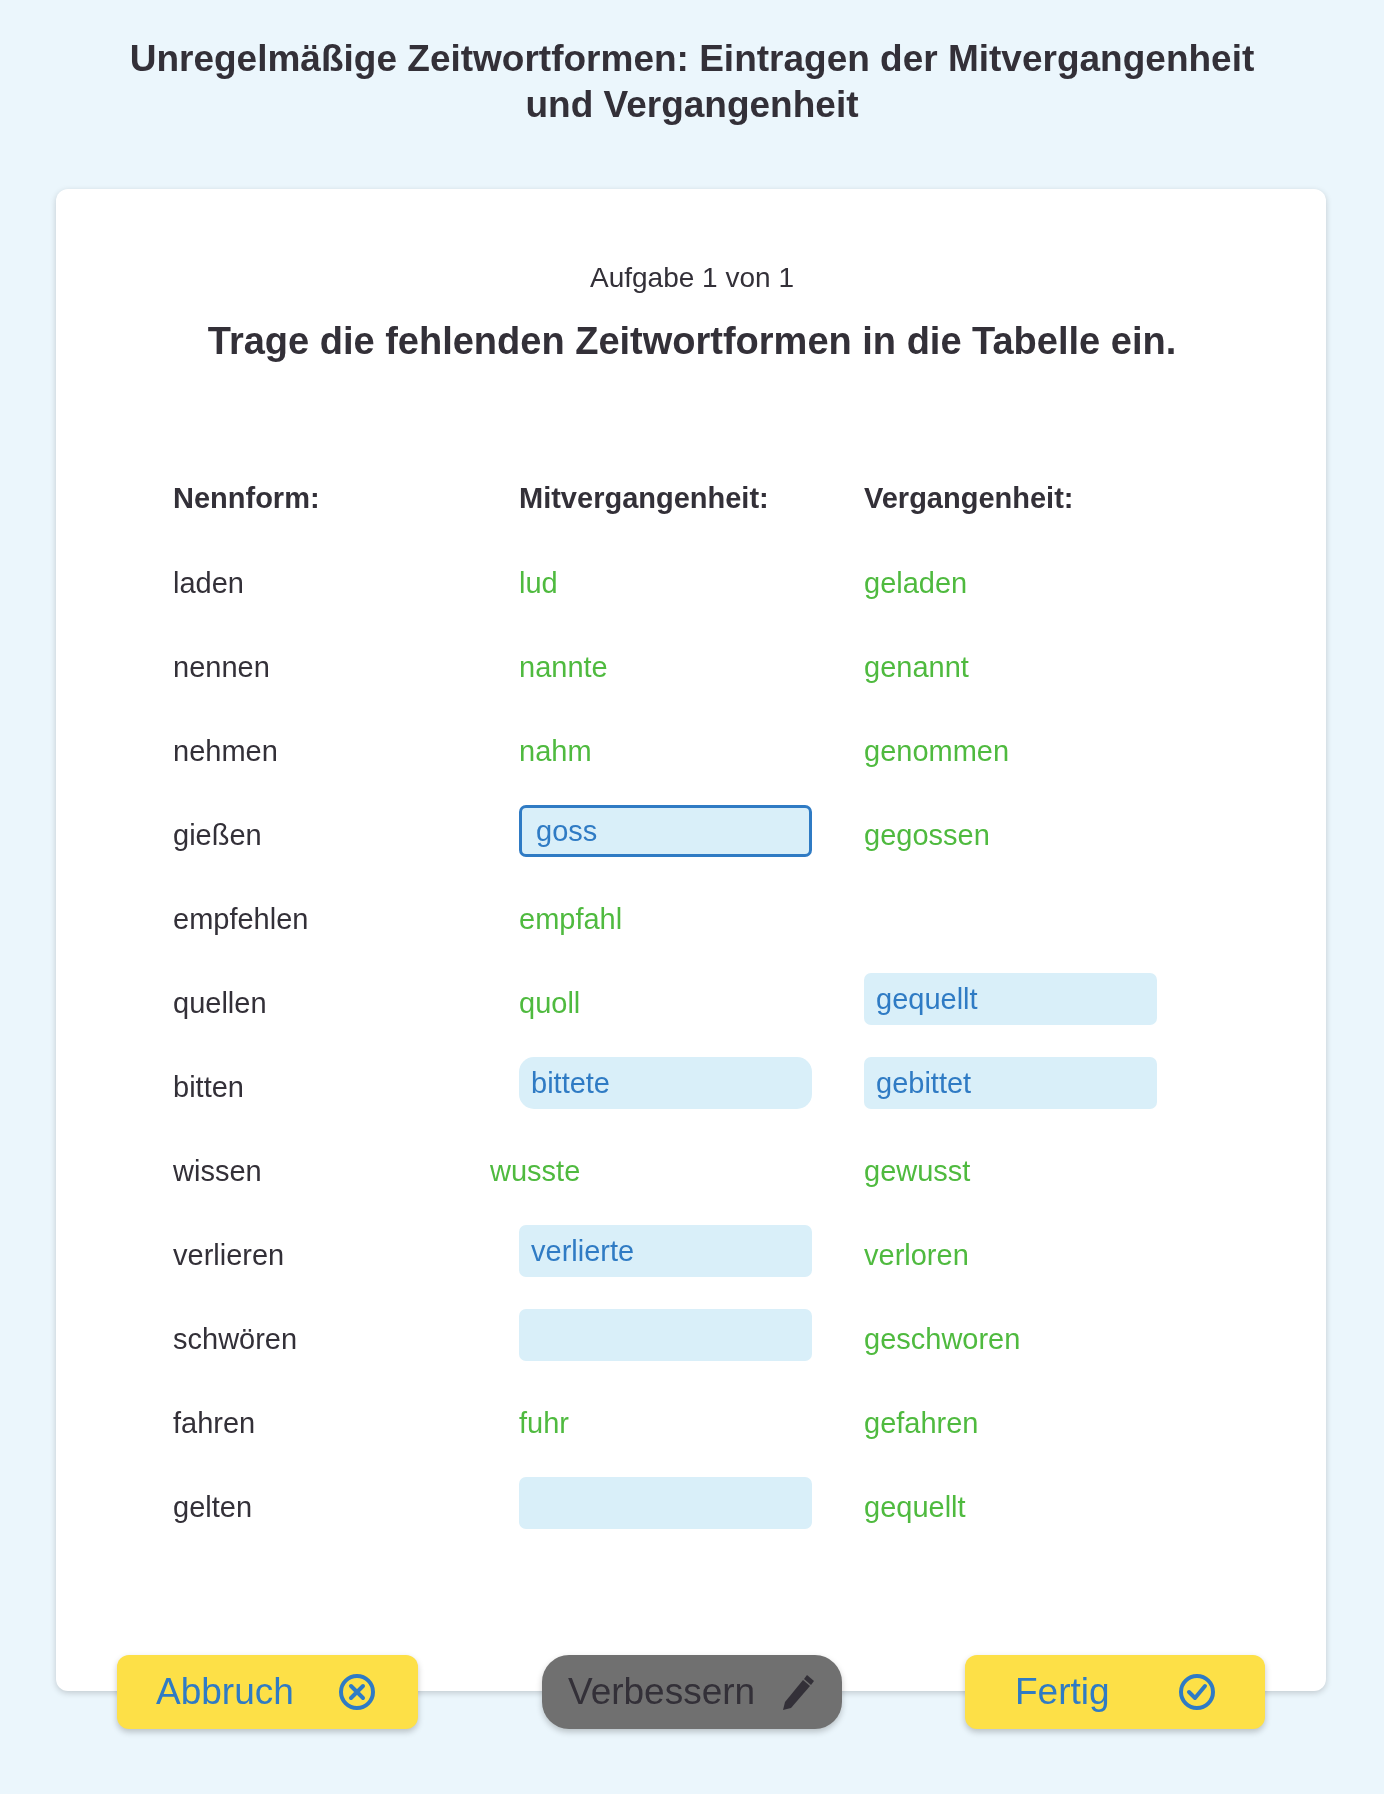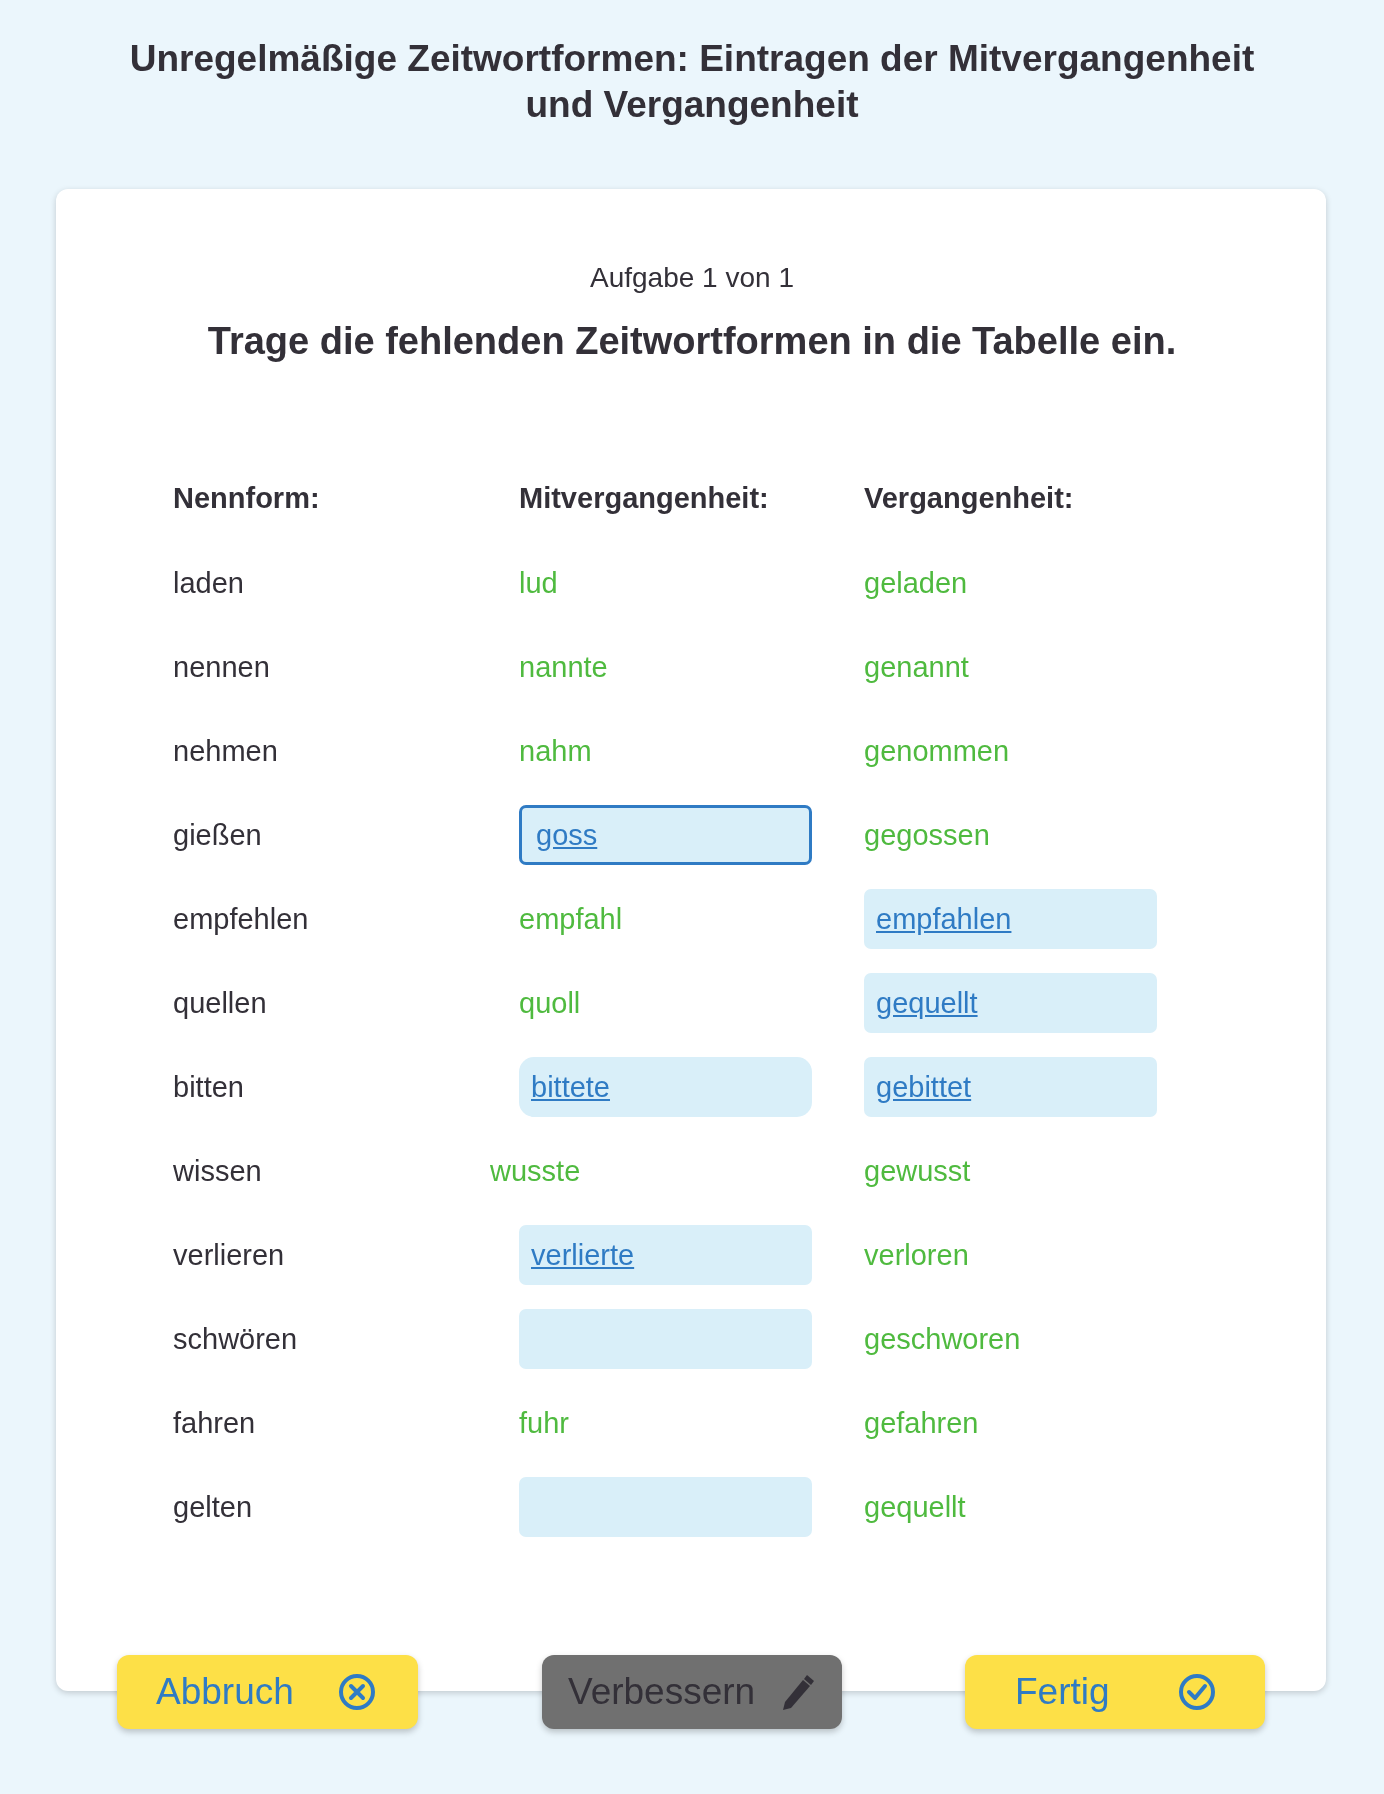--- a/index.html
+++ b/index.html
@@ -23,23 +23,23 @@
     position:absolute; left:0; top:320px; width:1384px; text-align:center;
     font-size:38px; font-weight:bold; color:#333038;
   }
   .col-head { position:absolute; top:482px; font-size:29px; font-weight:bold; color:#333038; }
   .c1 { left:173px; } .c2 { left:519px; } .c3 { left:864px; }
   .row { position:absolute; left:0; width:1384px; height:60px; }
   .cell { position:absolute; top:0; height:60px; line-height:60px; font-size:29px; }
   .base { color:#333038; }
   .given { color:#4fba3f; }
   .inp {
-    position:absolute; top:0; width:293px; height:60px; box-sizing:border-box;
+    position:absolute; top:0; width:293px; height:52px; box-sizing:border-box;
     background:#d9eff9; border:none; border-radius:7px; padding:0 12px;
-    font-family:"Liberation Sans", sans-serif; font-size:29px; color:#2f7bc4; outline:none;text-decoration:underline;
+    font-family:"Liberation Sans", sans-serif; font-size:29px; color:#2f7bc4; outline:none;
   }
   .inp.focused { border:3px solid #2f7bc4; padding:0 14px; }
   .btn {
     position:absolute; top:1655px; height:74px; border-radius:12px; box-shadow:0 3px 6px rgba(0,0,0,0.22);
     display:flex; align-items:center; font-size:37px; box-sizing:border-box;
   }
   .btn-light { background:#fde047; color:#2f7bc4; }
   .btn-dark { background:#707070; color:#333038; }
   .btn .icon { display:inline-flex; }
 </style>
@@ -77,21 +77,20 @@
       <div class="cell given" style="left: 864px;">genommen</div>
     </div>
     <div class="row" style="top: 805px;">
       <div class="cell base" style="left: 173px;">gießen</div>
       <input type="text" class="inp focused" value="goss" style="left: 519px;">
       <div class="cell given" style="left: 864px;">gegossen</div>
     </div>
     <div class="row" style="top: 889px;">
       <div class="cell base" style="left: 173px;">empfehlen</div>
       <div class="cell given" style="left: 519px;">empfahl</div>
-      <input type="text" class="inp" value="empfahlen" style="left: 864px;">
     </div>
     <div class="row" style="top: 973px;">
       <div class="cell base" style="left: 173px;">quellen</div>
       <div class="cell given" style="left: 519px;">quoll</div>
       <input type="text" class="inp" value="gequellt" style="left: 864px; padding-left: 12px;">
     </div>
     <div class="row" style="top: 1057px;">
       <div class="cell base" style="left: 173px;">bitten</div>
       <input type="text" class="inp" value="bittete" style="left: 519px; border-radius: 15px;">
       <input type="text" class="inp" value="gebittet" style="left: 864px;">
@@ -126,21 +125,21 @@
 <div class="btn btn-light" style="left:117px;width:301px;padding-left:39px;">
   <span>Abbruch</span>
   <span class="icon" style="margin-left:44px;">
     <svg width="38" height="38" viewBox="0 0 38 38">
         <circle cx="19" cy="19" r="16" fill="none" stroke="#2f7bc4" stroke-width="4"></circle>
         <path d="M13 13 L25 25 M25 13 L13 25" stroke="#2f7bc4" stroke-width="4" stroke-linecap="round"></path>
       </svg>
   </span>
 </div>
 
-<div class="btn btn-dark" style="left:542px;width:300px;padding-left:26px;">
+<div class="btn btn-dark" style="left:542px;width:300px;padding-left:26px;border-radius:27px;">
   <span>Verbessern</span>
   <span class="icon" style="margin-left:22px;">
     <svg width="40" height="40" viewBox="0 0 40 40">
         <path d="M8 30 L26 8 L33 14 L14 36 L6 38 Z" fill="#333038"></path>
         <path d="M27 7 L30 3 L37 9 L34 13 Z" fill="#333038"></path>
       </svg>
   </span>
 </div>
 
 <div class="btn btn-light" style="left:965px;width:300px;padding-left:50px;">

